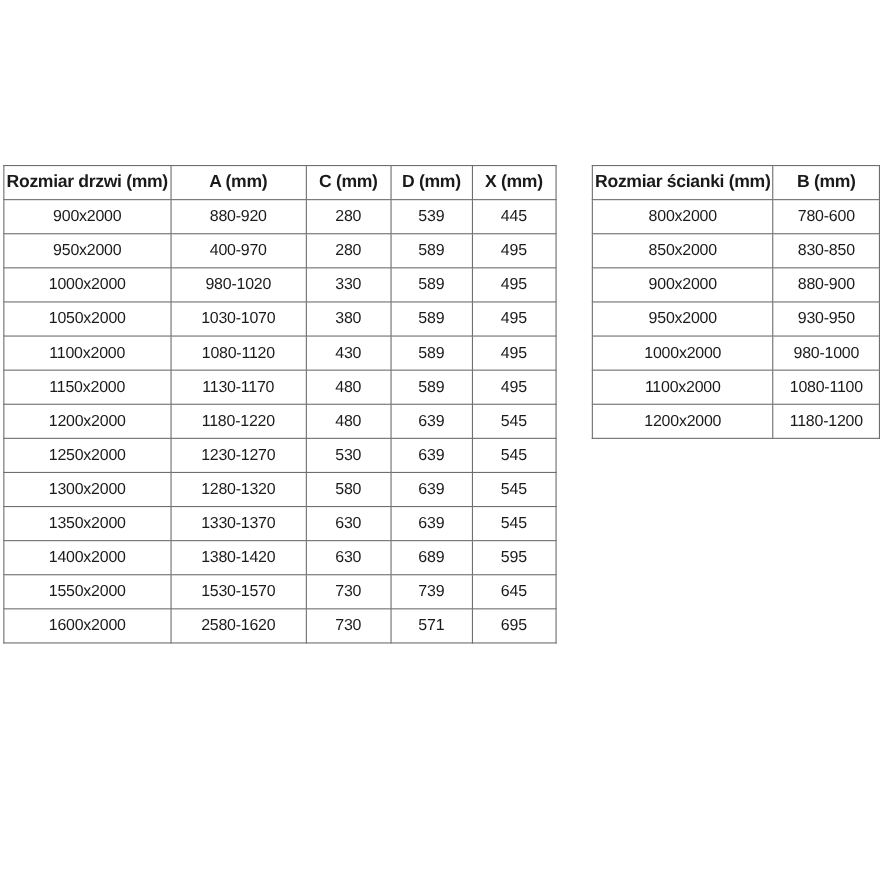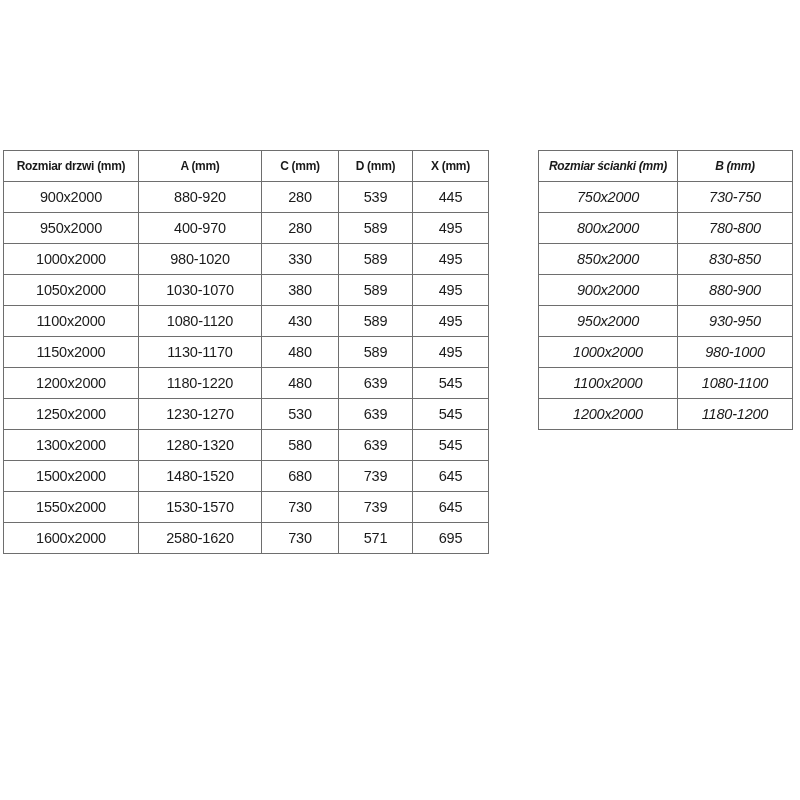--- a/index.html
+++ b/index.html
@@ -17,37 +17,37 @@
     overflow: hidden;
   }
   table.dim-table {
     position: absolute;
     top: 150px;
     border-collapse: collapse;
     table-layout: fixed;
     background: #ffffff;
   }
   #doors-table { left: 3px; }
-  #walls-table { left: 538px; font-style: italic; }
+  #walls-table { left: 538px; }
   .dim-table th, .dim-table td {
     border: 1px solid var(--border-color, #6e6e6e);
     height: 31px;
     text-align: center;
     vertical-align: middle;
     padding: 0 2px;
     white-space: nowrap;
     color: var(--text-color, #1a1a1a);
   }
   .dim-table td {
     font-size: 14.5px;
     font-weight: 400;
     letter-spacing: -0.2px;
   }
   .dim-table th {
-    font-size: 12px;
+    font-size: 16px;
     font-weight: 700;
     letter-spacing: -0.3px;
   }
   
   #doors-table col.c0 { width: 135px; }
   #doors-table col.c1 { width: 123px; }
   #doors-table col.c2 { width: 77px; }
   #doors-table col.c3 { width: 74px; }
   #doors-table col.c4 { width: 76px; }
   #walls-table col.c0 { width: 139px; }
@@ -133,25 +133,32 @@
           <td>545</td>
         </tr>
         <tr>
           <td>1300x2000</td>
           <td>1280-1320</td>
           <td>580</td>
           <td>639</td>
           <td>545</td>
         </tr>
         <tr>
-          <td>1500x2000</td>
-          <td>1480-1520</td>
-          <td>680</td>
-          <td>739</td>
-          <td>645</td>
+          <td>1350x2000</td>
+          <td>1330-1370</td>
+          <td>630</td>
+          <td>639</td>
+          <td>545</td>
+        </tr>
+        <tr>
+          <td>1400x2000</td>
+          <td>1380-1420</td>
+          <td>630</td>
+          <td>689</td>
+          <td>595</td>
         </tr>
         <tr>
           <td>1550x2000</td>
           <td>1530-1570</td>
           <td>730</td>
           <td>739</td>
           <td>645</td>
         </tr>
         <tr>
           <td>1600x2000</td>
@@ -169,26 +176,22 @@
         <col class="c1">
     </colgroup>
   <thead>
         <tr>
           <th>Rozmiar ścianki (mm)</th>
           <th>B (mm)</th>
         </tr>
       </thead>
       <tbody>
         <tr>
-          <td>750x2000</td>
-          <td>730-750</td>
-        </tr>
-        <tr>
           <td>800x2000</td>
-          <td>780-800</td>
+          <td>780-600</td>
         </tr>
         <tr>
           <td>850x2000</td>
           <td>830-850</td>
         </tr>
         <tr>
           <td>900x2000</td>
           <td>880-900</td>
         </tr>
         <tr>

